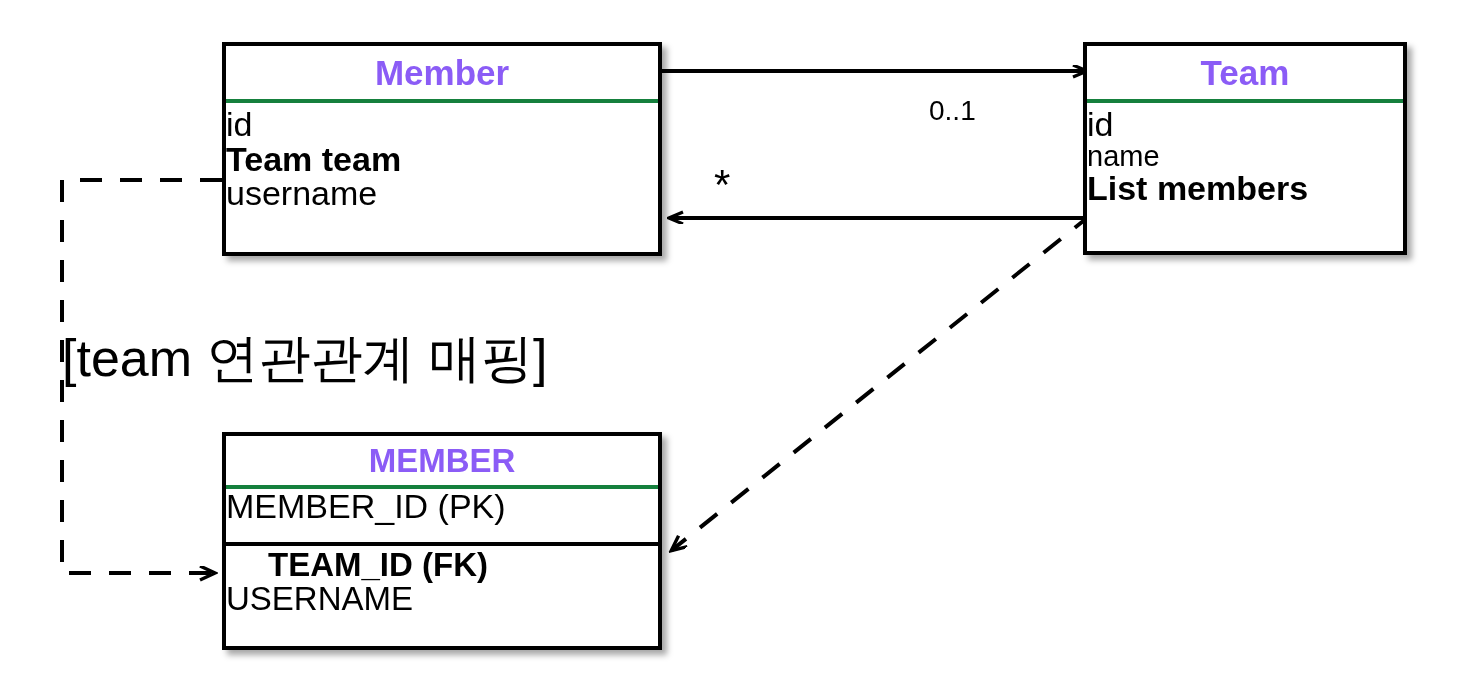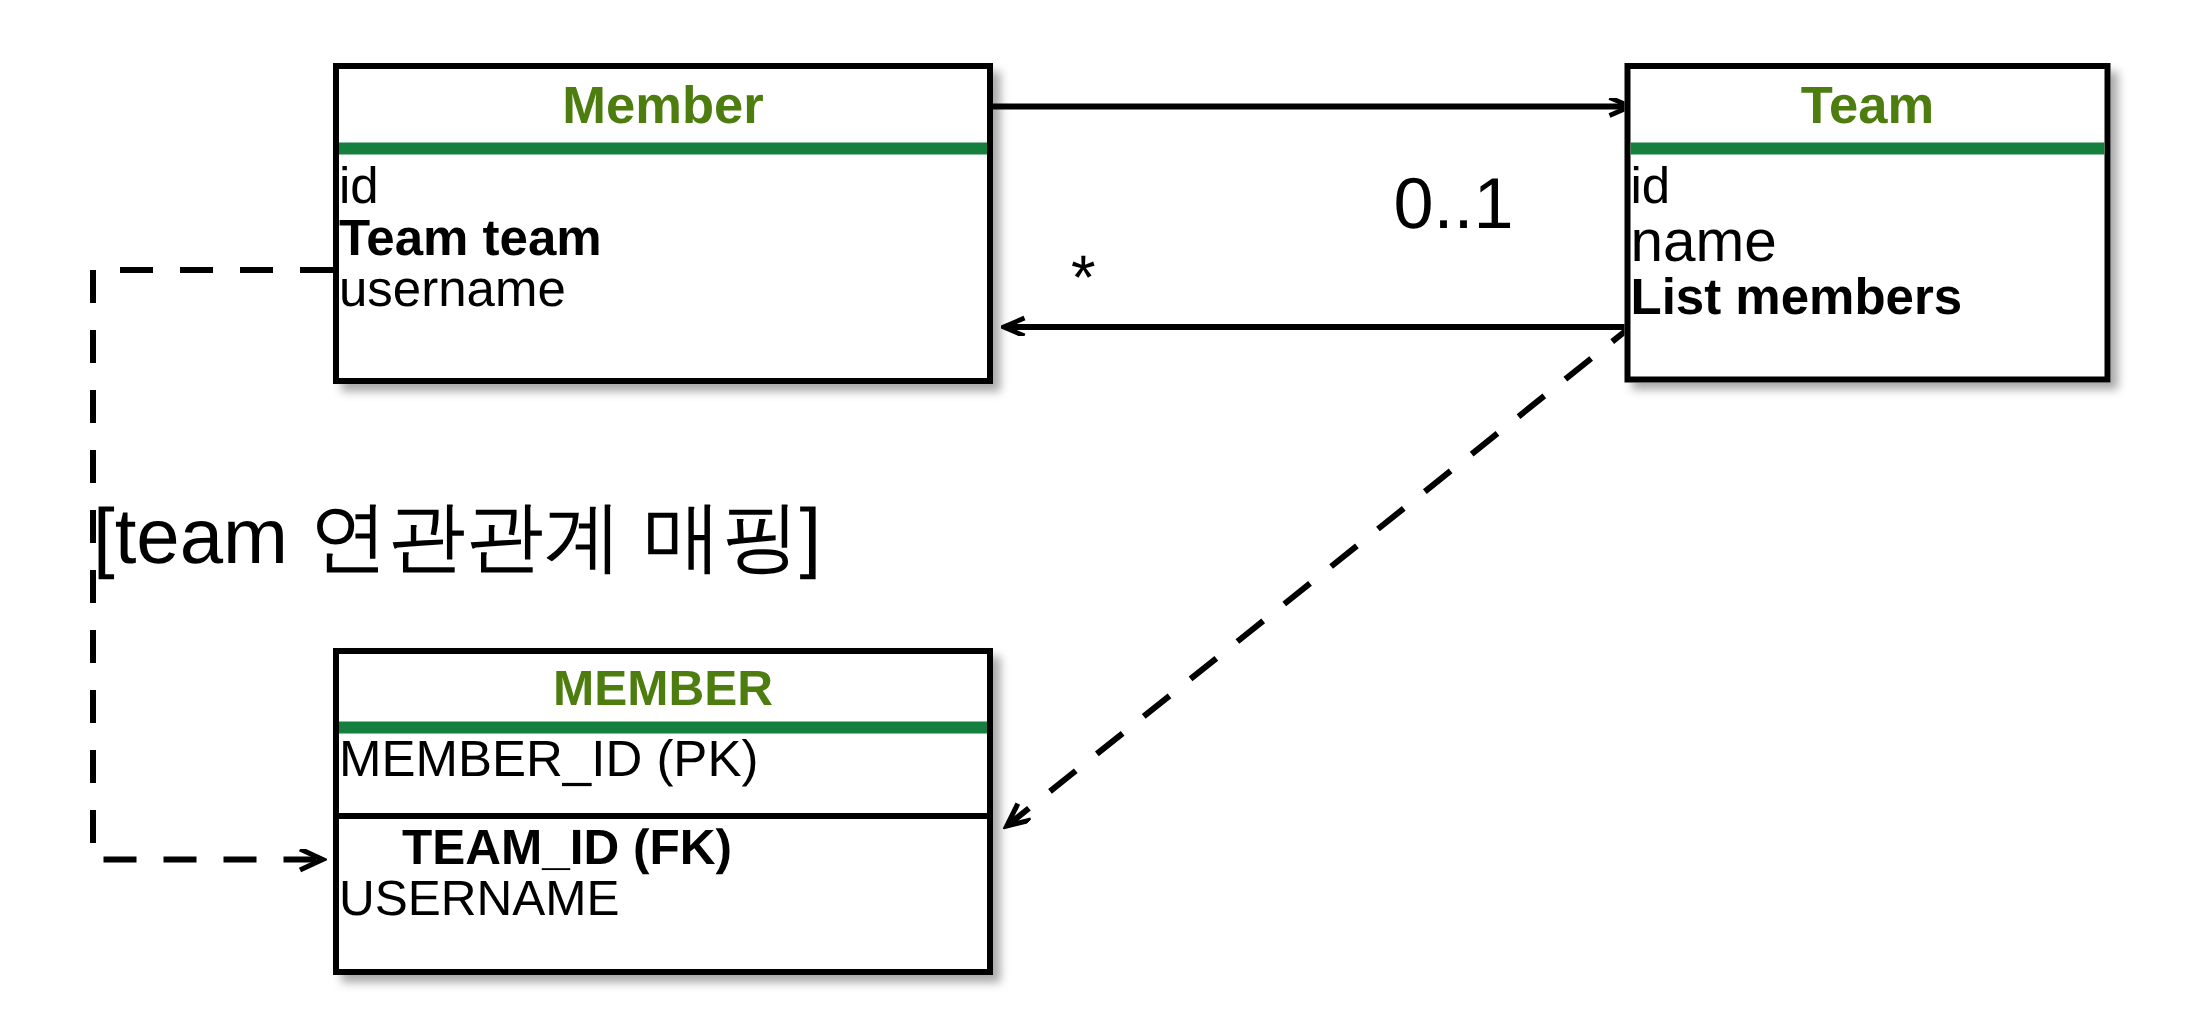--- a/index.html
+++ b/index.html
@@ -31,23 +31,23 @@
     background: #ffffff;
     border: 4px solid #000000;
     box-shadow: 5px 5px 6px rgba(0,0,0,0.34);
     z-index: 3;
   }
   .box-title {
     box-sizing: border-box;
     width: 100%;
     text-align: center;
     font-weight: bold;
-    color: #4d7c0f;
+    color: #8b5cf6;
     line-height: 1;
-    border-bottom: 8px solid #15803d;
+    border-bottom: 4px solid #15803d;
     display: flex;
     align-items: center;
     justify-content: center;
   }
   .box-section {
     box-sizing: border-box;
     width: 100%;
     display: flex;
     flex-direction: column;
     justify-content: flex-start;
@@ -101,36 +101,36 @@
       <div class="attr" style="font-size:34px;">id</div>
       <div class="attr bold" style="font-size:34px;">Team team</div>
       <div class="attr" style="font-size:34px;">username</div>
     </div>
   </div>
 
   <div class="uml-box" style="left:1083px; top:42px; width:324px; height:213px;">
     <div class="box-title" style="height:57px; font-size:35px;">Team</div>
     <div class="box-section" style="height:152px; padding-top:4px;">
       <div class="attr" style="font-size:34px;">id</div>
-      <div class="attr" style="font-size:39px;">name</div>
+      <div class="attr" style="font-size:29px;">name</div>
       <div class="attr bold" style="font-size:34px;">List members</div>
     </div>
   </div>
 
   <div class="uml-box" style="left:222px; top:432px; width:440px; height:218px;">
     <div class="box-title" style="height:53px; font-size:33px;">MEMBER</div>
     <div class="box-section divided" style="height:57px;">
       <div class="attr" style="font-size:34px;">MEMBER_ID (PK)</div>
     </div>
     <div class="box-section" style="height:98px; padding-top:2px;">
       <div class="attr bold" style="font-size:33px;margin-left:42px;">TEAM_ID (FK)</div>
       <div class="attr" style="font-size:33px;">USERNAME</div>
     </div>
   </div>
 
-  <div class="label" style="left:929px; top:113px; font-size:48px;">0..1</div>
+  <div class="label" style="left:929px; top:97px; font-size:28px;">0..1</div>
 
   <div class="label" style="left:714px; top:164px; font-size:42px;">*</div>
 
   <div class="label" style="left:62px; top:332px; font-size:52px;">[team 연관관계 매핑]</div>
 
 
 </div>
 
 </body></html>

